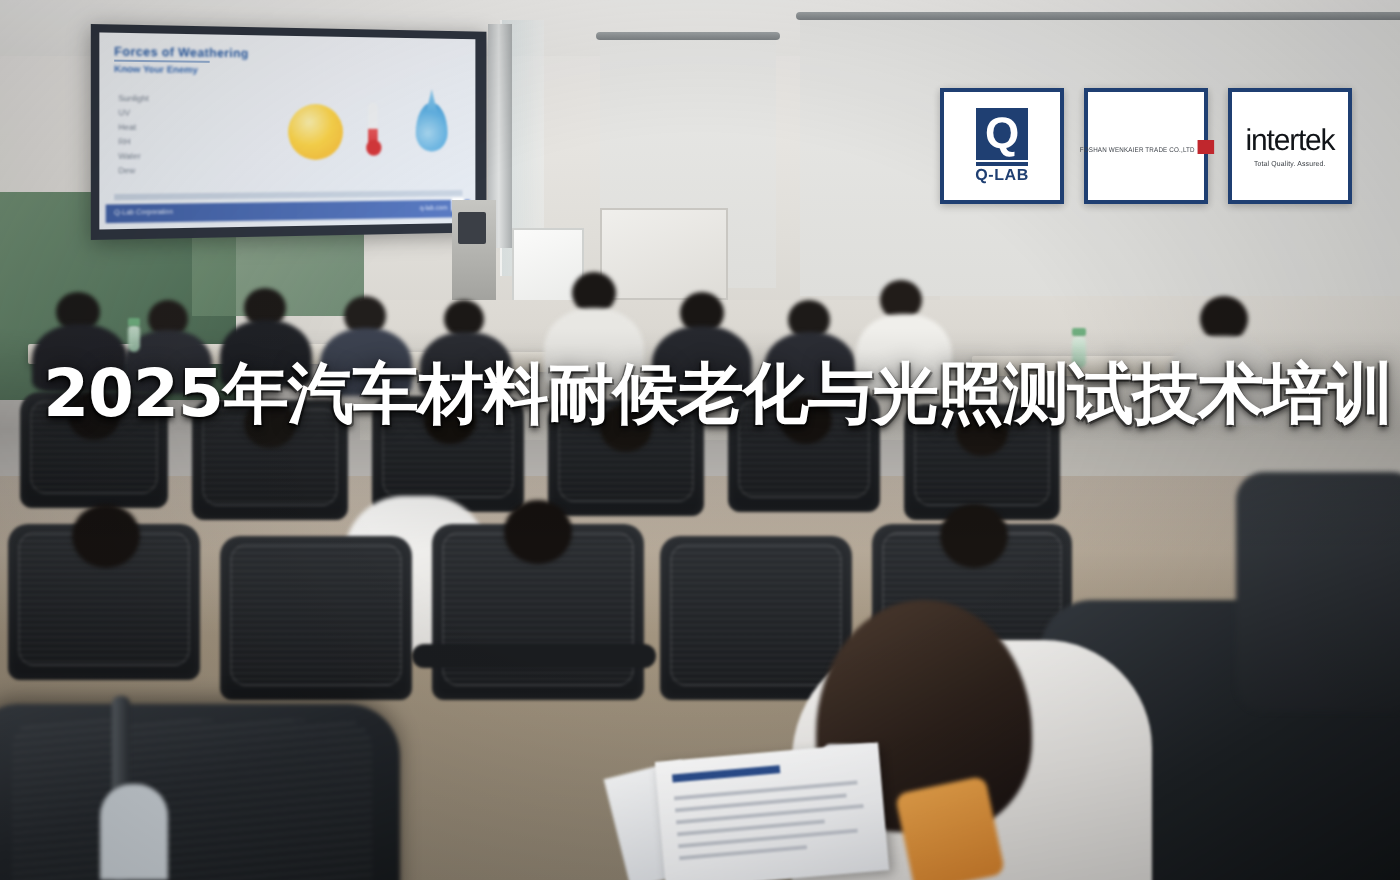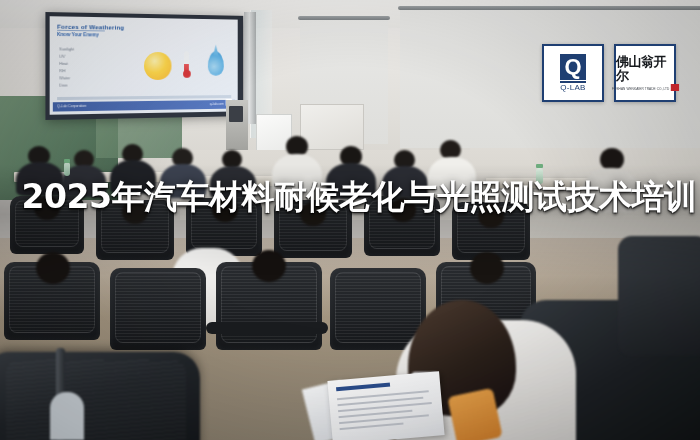--- a/index.html
+++ b/index.html
@@ -166,21 +166,21 @@
   
   .logos { position:absolute; right:24px; top:44px; display:flex; gap:10px; z-index:40; }
   .logo-box { width:62px; height:58px; background:#ffffff; border:2px solid #1f3f72;
               display:flex; align-items:center; justify-content:center; flex-direction:column;
               box-shadow:0 1px 4px rgba(0,0,0,.25); }
 
   .qlab-mark { width:26px; height:26px; background:#1f3f72; display:flex;
                align-items:center; justify-content:center; }
   .qlab-q { color:#ffffff; font-family:"Liberation Sans", sans-serif; font-weight:bold;
             font-size:22px; line-height:22px; }
-  .qlab-text { color:#1f3f72; font-weight:normal; font-size:8px; letter-spacing:.3px;
+  .qlab-text { color:#1f3f72; font-weight:bold; font-size:8px; letter-spacing:.3px;
                border-top:2px solid #1f3f72; margin-top:1px; padding-top:0px; }
 
   .cn-cal { color:#15181c; font-size:13px; font-weight:bold; letter-spacing:-.5px;
             font-family:"DejaVu Sans", sans-serif; line-height:14px; }
   .cn-sub { font-size:3.4px; color:#3a3f46; letter-spacing:.1px; margin-top:1px;
             white-space:nowrap; transform:scaleX(.92); }
   .cn-seal { display:inline-block; width:9px; height:7px; background:#c0272d; vertical-align:-1px;
              margin-left:1px; }
 
   .itk-name { color:#111418; font-size:15px; letter-spacing:-.6px; line-height:15px;
@@ -374,26 +374,29 @@
   <div class="logos">
 
     <div class="logo-box">
       <div class="qlab-mark">
         <span class="qlab-q">Q</span>
       </div>
       <div class="qlab-text">Q-LAB</div>
     </div>
 
     <div class="logo-box">
-      <div class="cn-cal">佛山翁开尔</div>
       <div class="cn-sub">
         <span>FOSHAN WENKAIER TRADE CO.,LTD</span><span class="cn-seal"></span>
       </div>
     </div>
 
+    <div class="logo-box">
+      <div class="itk-name">intertek</div>
+      <div class="itk-tag">Total Quality. Assured.</div>
+    </div>
 
   </div>
 
   <div class="title-wrap">
     <div class="title-line title-1">2025年汽车材料耐候老化与光照测试技术培训</div>
   </div>
 
 </div>
 
 </body></html>

